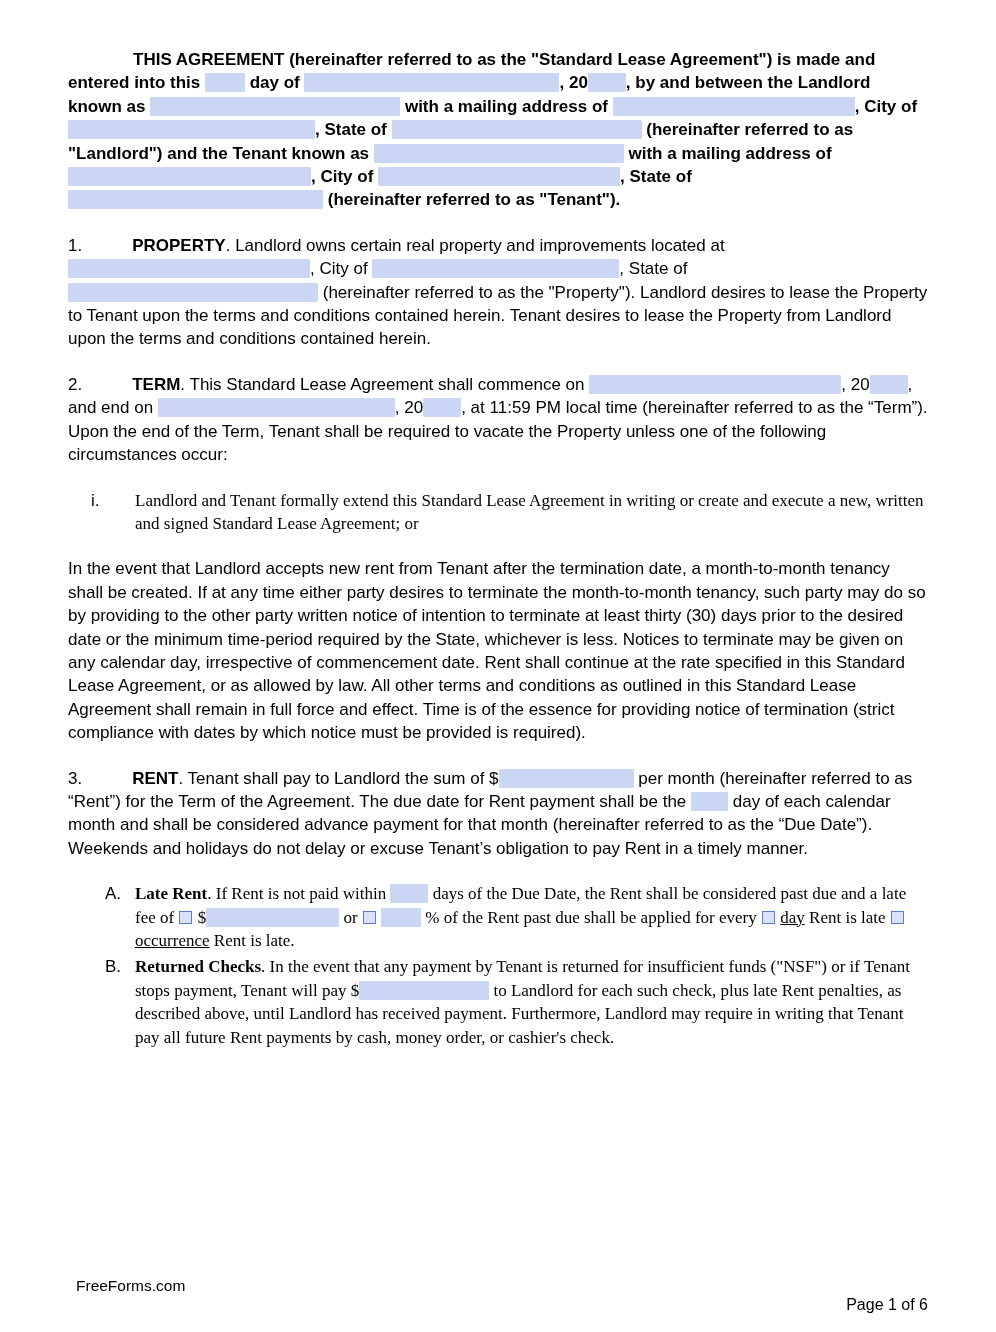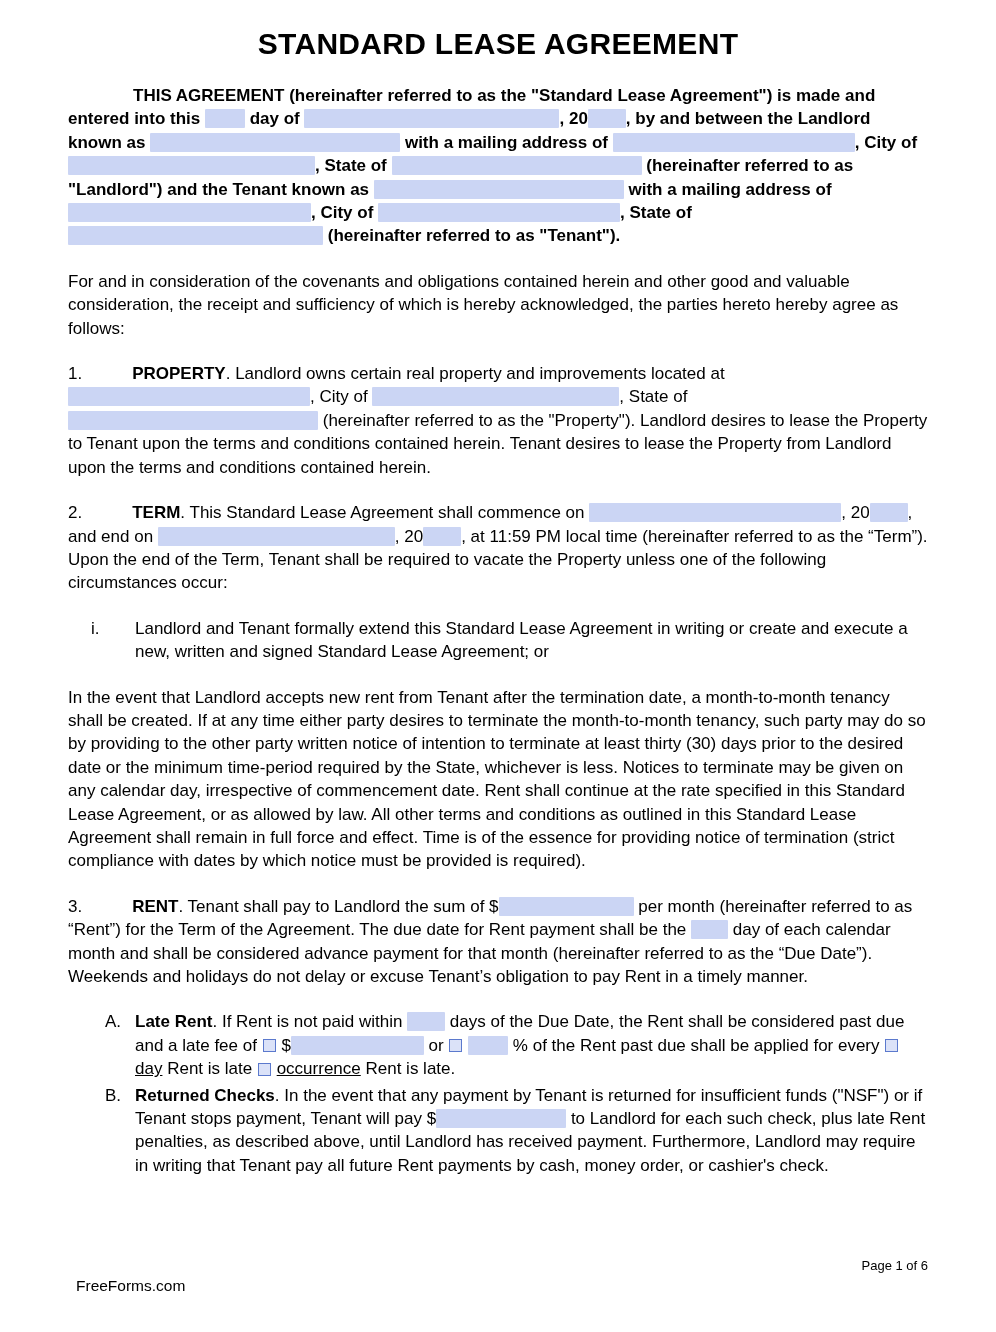--- a/index.html
+++ b/index.html
@@ -27,49 +27,47 @@
     font-size: 17px;
     line-height: 23.4px;
   }
   #doc-body > div { margin-top: 22px; }
   #doc-body > div.li + div.li { margin-top: 3px; }
   .p.indent { text-indent: 65px; font-weight: bold; }
   .li { display: flex; }
   .li .marker { flex: 0 0 67px; }
   .li.roman .marker { padding-left: 23px; }
   .li.alpha .marker { padding-left: 37px; }
-  .li .content { flex: 1 1 auto; min-width: 0; }
+  .li .content { flex: 1 1 auto; min-width: 0; font-family: Liberation Serif, serif; }
   .blank {
     display: inline-block;
     background: #cbd5f4;
     height: 19px;
     vertical-align: -4px;
     border-radius: 1px;
   }
   .tab { display: inline-block; height: 1px; }
   .checkbox {
     display: inline-block;
     width: 13px; height: 13px;
     border: 1.5px solid #5b79cd;
     background: #dbe2f8;
     vertical-align: -1.5px;
     margin: 0 1px;
   }
   .u { text-decoration: underline; }
   .footer-left  { position: absolute; left: 76px;  top: 1277px; font-size: 15.5px; }
-  .footer-right { position: absolute; right: 68px; top: 1258px; font-size: 13px; }
+  .footer-right { position: absolute; right: 68px; top: 1296px; font-size: 16px; }
 </style>
 </head>
 <body>
 
 <div class="page">
-  <h1 class="doc-title">STANDARD LEASE AGREEMENT</h1>
   <div id="doc-body">
       <div class="p indent"><strong>THIS AGREEMENT</strong><span> (hereinafter referred to as the "Standard Lease Agreement") is made and entered into this </span><span class="blank" style="width: 40px;"></span><span> day of </span><span class="blank" style="width: 255px;"></span><span>, 20</span><span class="blank" style="width: 38px;"></span><span>, by and between the Landlord known as </span><span class="blank" style="width: 250px;"></span><span> with a mailing address of </span><span class="blank" style="width: 242px;"></span><span>, City of </span><span class="blank" style="width: 247px;"></span><span>, State of </span><span class="blank" style="width: 250px;"></span><span> (hereinafter referred to as "Landlord") and the Tenant known as </span><span class="blank" style="width: 250px;"></span><span> with a mailing address of </span><span class="blank" style="width: 243px;"></span><span>, City of </span><span class="blank" style="width: 242px;"></span><span>, State of </span><span class="blank" style="width: 255px;"></span><span> (hereinafter referred to as "Tenant").</span></div>
-      <div class="p"><span>For and in consideration of the covenants and obligations contained herein and other good and valuable consideration, the receipt and sufficiency of which is hereby acknowledged, the parties hereto hereby agree as follows:</span></div>
       <div class="p"><span>1.</span><span class="tab" style="width: 50px;"></span><strong>PROPERTY</strong><span>. Landlord owns certain real property and improvements located at </span><span class="blank" style="width: 242px;"></span><span>, City of </span><span class="blank" style="width: 247px;"></span><span>, State of </span><span class="blank" style="width: 250px;"></span><span> (hereinafter referred to as the "Property"). Landlord desires to lease the Property to Tenant upon the terms and conditions contained herein. Tenant desires to lease the Property from Landlord upon the terms and conditions contained herein.</span></div>
       <div class="p"><span>2.</span><span class="tab" style="width: 50px;"></span><strong>TERM</strong><span>. This Standard Lease Agreement shall commence on </span><span class="blank" style="width: 252px;"></span><span>, 20</span><span class="blank" style="width: 38px;"></span><span>, and end on </span><span class="blank" style="width: 237px;"></span><span>, 20</span><span class="blank" style="width: 38px;"></span><span>, at 11:59 PM local time (hereinafter referred to as the “Term”). Upon the end of the Term, Tenant shall be required to vacate the Property unless one of the following circumstances occur:</span></div>
       <div class="li roman">
         <span class="marker">i.</span>
         <span class="content"><span>Landlord and Tenant formally extend this Standard Lease Agreement in writing or create and execute a new, written and signed Standard Lease Agreement; or</span></span>
       </div>
       <div class="p"><span>In the event that Landlord accepts new rent from Tenant after the termination date, a month-to-month tenancy shall be created. If at any time either party desires to terminate the month-to-month tenancy, such party may do so by providing to the other party written notice of intention to terminate at least thirty (30) days prior to the desired date or the minimum time-period required by the State, whichever is less. Notices to terminate may be given on any calendar day, irrespective of commencement date. Rent shall continue at the rate specified in this Standard Lease Agreement, or as allowed by law. All other terms and conditions as outlined in this Standard Lease Agreement shall remain in full force and effect. Time is of the essence for providing notice of termination (strict compliance with dates by which notice must be provided is required).</span></div>
       <div class="p"><span>3.</span><span class="tab" style="width: 50px;"></span><strong>RENT</strong><span>. Tenant shall pay to Landlord the sum of $</span><span class="blank" style="width: 135px;"></span><span> per month (hereinafter referred to as “Rent”) for the Term of the Agreement. The due date for Rent payment shall be the </span><span class="blank" style="width: 37px;"></span><span> day of each calendar month and shall be considered advance payment for that month (hereinafter referred to as the “Due Date”). Weekends and holidays do not delay or excuse Tenant’s obligation to pay Rent in a timely manner.</span></div>
       <div class="li alpha">
         <span class="marker">A.</span>

